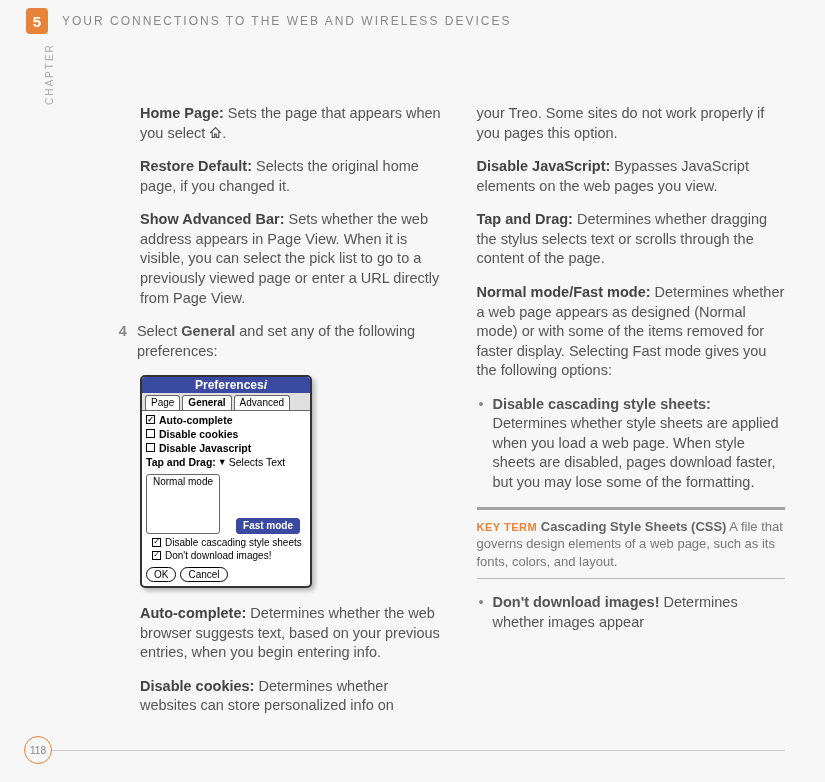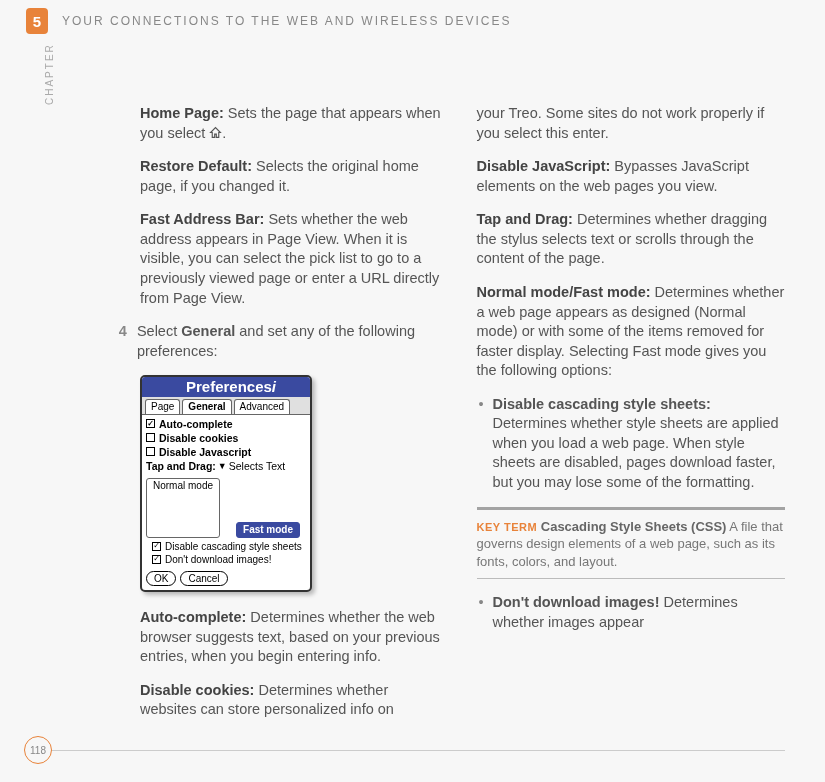--- a/index.html
+++ b/index.html
@@ -82,21 +82,21 @@
     color: #000;
   }
   .prefs-top {
     background: #3a4aa0;
     color: #fff;
     text-align: center;
     font-weight: bold;
     padding: 1px 0;
     border-top-left-radius: 3px;
     border-top-right-radius: 3px;
-    font-size: 15px;
+    font-size: 12px;
     display: flex;
     justify-content: center;
     align-items: center;
     padding: 0 4px;
   }
   .prefs-info { font-weight: bold; font-style: italic; }
   .prefs-tabs { display: flex; gap: 2px; padding: 2px 3px 0 3px; background: #e0e0e0; }
   .prefs-tab {
     border: 1px solid #666;
     border-bottom: none;
@@ -165,21 +165,21 @@
       <b>Home Page:</b><span> Sets the page that appears when you select </span><span class="home-icon"><svg viewBox="0 0 16 16">
             <path d="M2 8 L8 2 L14 8 L12 8 L12 14 L9 14 L9 10 L7 10 L7 14 L4 14 L4 8 Z" fill="none" stroke="#555" stroke-width="1.4"></path>
           </svg></span><span>.</span>
     </div>
 
     <div class="entry">
       <b>Restore Default:</b><span> Selects the original home page, if you changed it.</span>
     </div>
 
     <div class="entry">
-      <b>Fast Address Bar:</b><span> Sets whether the web address appears in Page View. When it is visible, you can select the pick list to go to a previously viewed page or enter a URL directly from Page View.</span>
+      <b>Show Advanced Bar:</b><span> Sets whether the web address appears in Page View. When it is visible, you can select the pick list to go to a previously viewed page or enter a URL directly from Page View.</span>
     </div>
 
     <div class="step-row">
       <div class="step-num">4</div>
       <div>
         <span>Select </span><b>General</b><span> and set any of the following preferences:</span>
       </div>
     </div>
 
     <div class="prefs-shot">
@@ -237,21 +237,21 @@
     </div>
 
     <div class="entry">
       <b>Disable cookies:</b><span> Determines whether websites can store personalized info on</span>
     </div>
 
   </div>
 
   <div class="col">
 
-    <div class="entry">your Treo. Some sites do not work properly if you select this enter.</div>
+    <div class="entry">your Treo. Some sites do not work properly if you pages this option.</div>
 
     <div class="entry">
       <b>Disable JavaScript:</b><span> Bypasses JavaScript elements on the web pages you view.</span>
     </div>
 
     <div class="entry">
       <b>Tap and Drag:</b><span> Determines whether dragging the stylus selects text or scrolls through the content of the page.</span>
     </div>
 
     <div class="entry">

